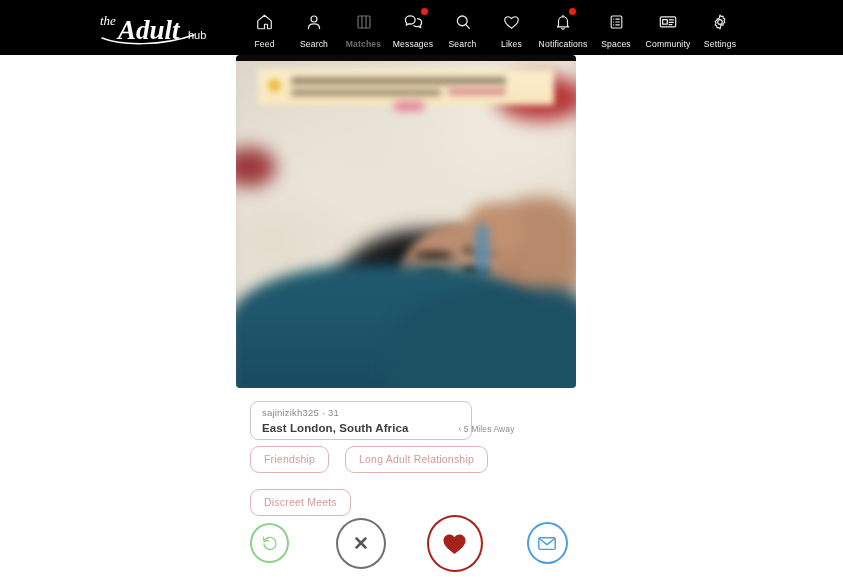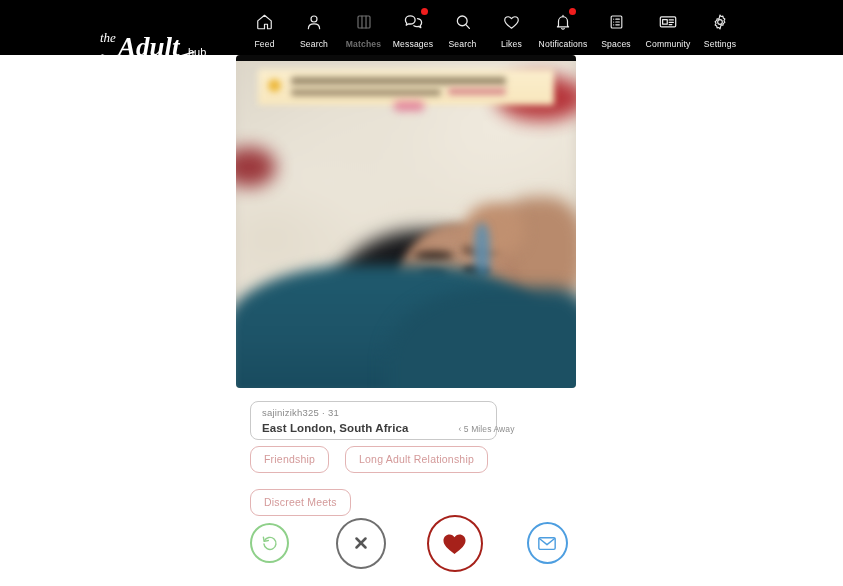--- a/index.html
+++ b/index.html
@@ -14,21 +14,20 @@
   
   .header {
     position: absolute; left: 0; top: 0;
     width: 843px; height: 55px;
     background: #000000;
   }
   .logo {
     position: absolute; left: 96px; top: 8px;
     width: 120px; height: 40px;
     color: #ef4444;
-    margin-top: 17px;
   }
   .logo svg { display: block; }
 
   .nav {
     position: absolute; left: 240px; top: 0;
     height: 55px;
     display: flex; align-items: center;
   }
   .nav-item {
     width: 51px;
@@ -144,21 +143,21 @@
                  border-radius:50%; background:#edb93d; filter: blur(3px); }
   .pink-mark   { position:absolute; left:158px; top:46px; width:30px; height:10px;
                  background:#e06a8d; filter: blur(4px); border-radius:4px; opacity:.8; }
   .strip-top   { position:absolute; left:0; top:0; width:100%; height:6px;
                  background:#0a0a0a; }
 
   
   .namecard {
     position: absolute;
     left: 250px; top: 401px;
-    width: 247px; height: 39px;
+    width: 222px; height: 39px;
     border: 1px solid #c9c9c9;
     border-radius: 8px;
     background: #fff;
     padding: 5px 10px 0 11px;
   }
   .nc-line1 {
     font-size: 9.5px; color: #8a8a8a; letter-spacing: .2px;
     line-height: 12px; white-space: nowrap;
   }
   .nc-line2 {

